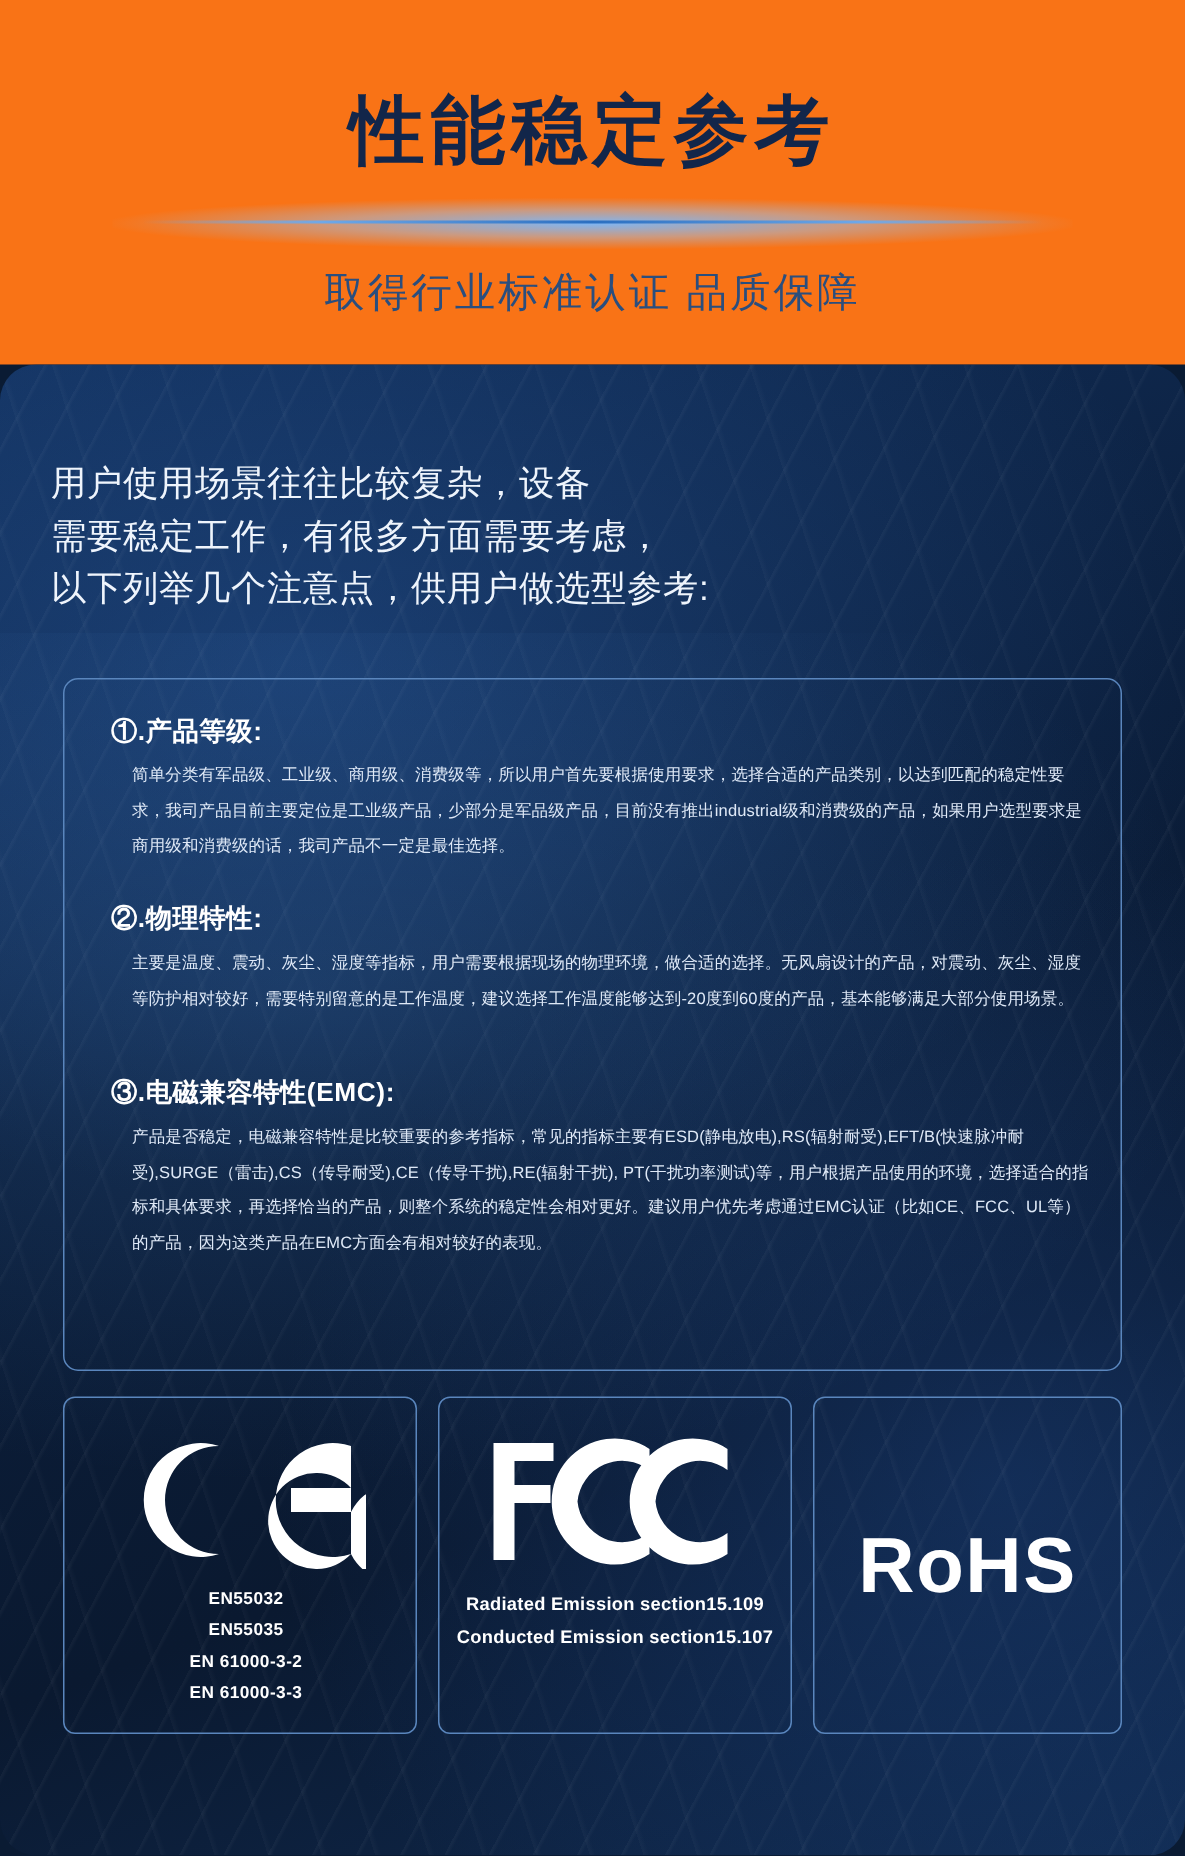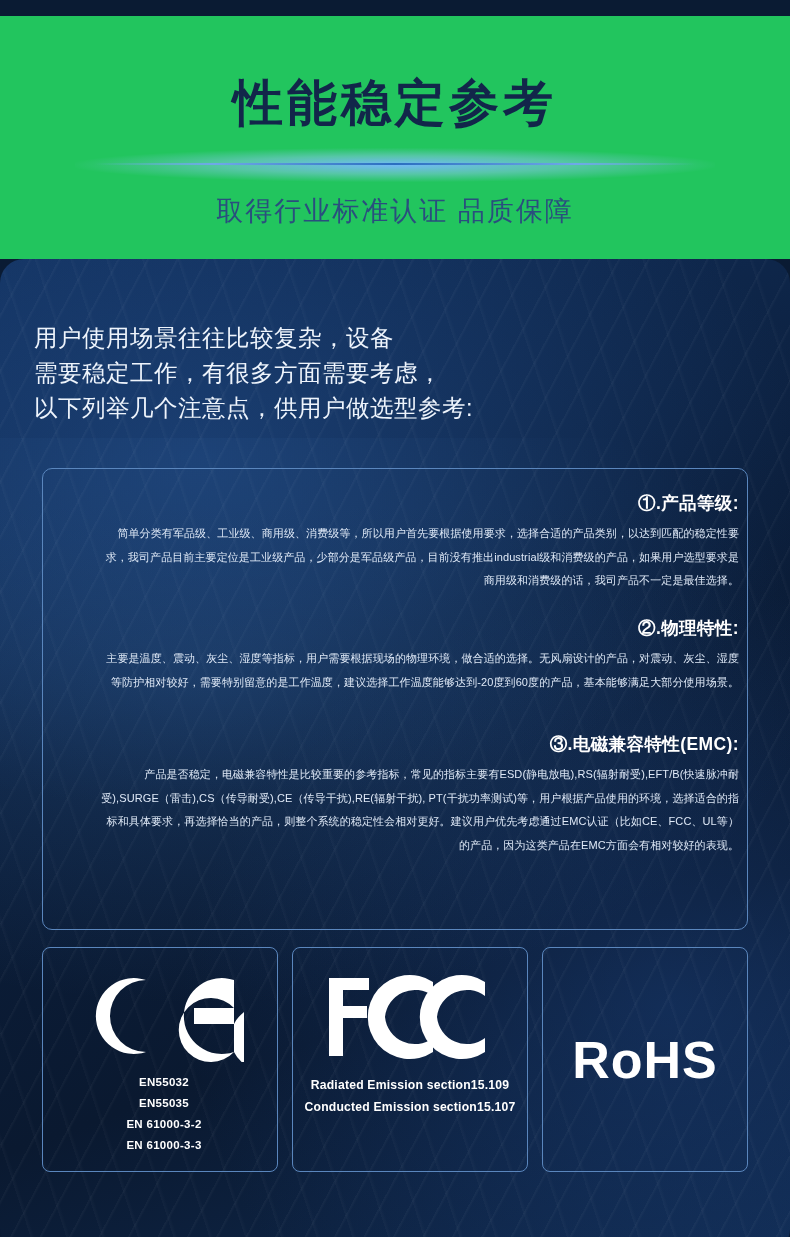--- a/index.html
+++ b/index.html
@@ -19,23 +19,22 @@
     height: 1237px;
     background: #0a1b33;
     overflow: hidden;
   }
 
   
   .header {
     position: relative;
     width: 790px;
     height: 243px;
-    background: #22c55e;
+    background: #f97316;
     overflow: hidden;
-    margin-top: 16px;
   }
   .header-glow {
     position: absolute;
     left: 50%;
     top: 132px;
     transform: translateX(-50%);
     width: 640px;
     height: 34px;
     background: radial-gradient(ellipse at center, rgba(120,185,255,0.95) 0%, rgba(150,200,255,0.45) 38%, rgba(255,255,255,0) 72%);
     pointer-events: none;
@@ -124,25 +123,24 @@
     top: 209px;
     width: 706px;
     height: 462px;
     border: 1px solid #5a86bd;
     border-radius: 10px;
     box-sizing: border-box;
     z-index: 3;
   }
   .sec {
     position: absolute;
-    left: 16px;
+    left: 5px;
     width: 100%;
     box-sizing: border-box;
     padding: 0 24px 0 26px;
-    text-align: right;
   }
   .sec-title {
     color: #ffffff;
     font-size: 17.5px;
     font-weight: bold;
     letter-spacing: 0.4px;
     margin-bottom: 7px;
   }
   .sec-body {
     color: #dfe9f7;

